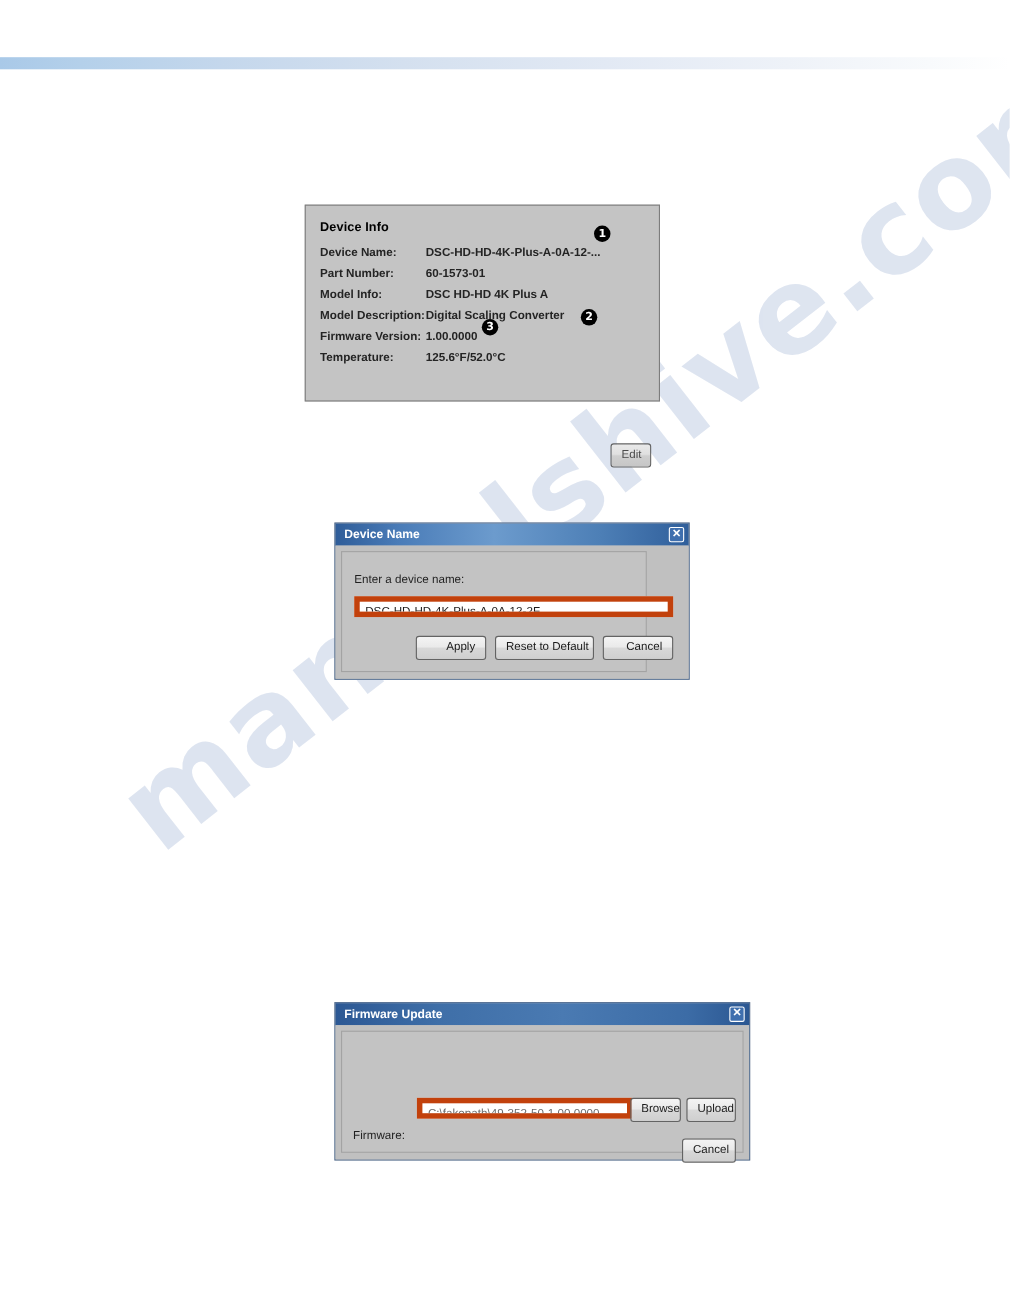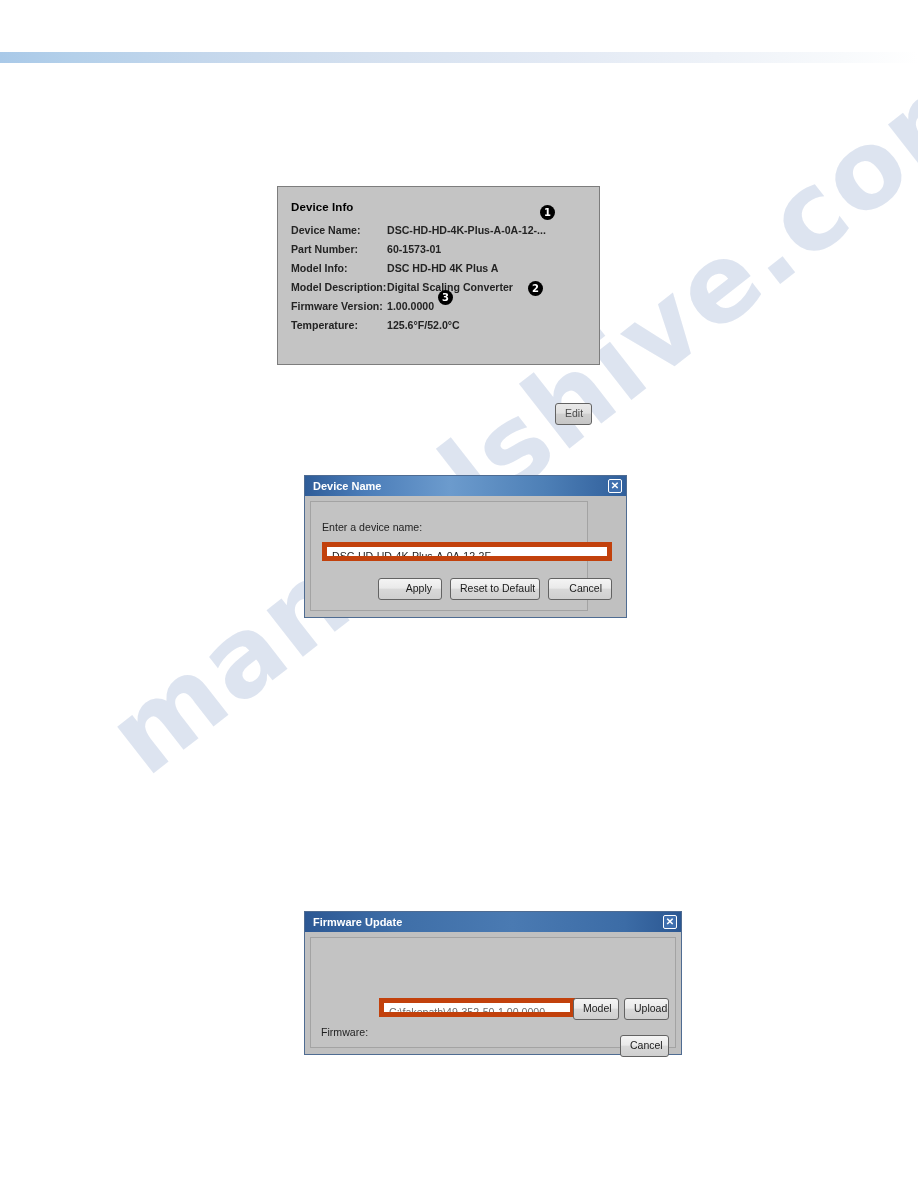--- a/index.html
+++ b/index.html
@@ -339,20 +339,20 @@
 
   <div class="dialog" id="firmware-dialog">
     <div class="dlg-titlebar dlg-title-b">
       <span>Firmware Update</span>
       <div class="dlg-close">✕</div>
     </div>
     <div class="dlg-body">
       <div class="dlg-inner" id="fw-inner">
         <div id="fw-label">Firmware:</div>
         <div class="textfield" id="fw-input">C:\fakepath\49-352-50-1.00.0000</div>
-        <div class="btn" id="browse-button">Model</div>
+        <div class="btn" id="browse-button">Browse</div>
         <div class="btn" id="upload-button">Upload</div>
         <div class="btn" id="fw-cancel-button">Cancel</div>
       </div>
     </div>
   </div>
 
 </div>
 
 </body></html>

